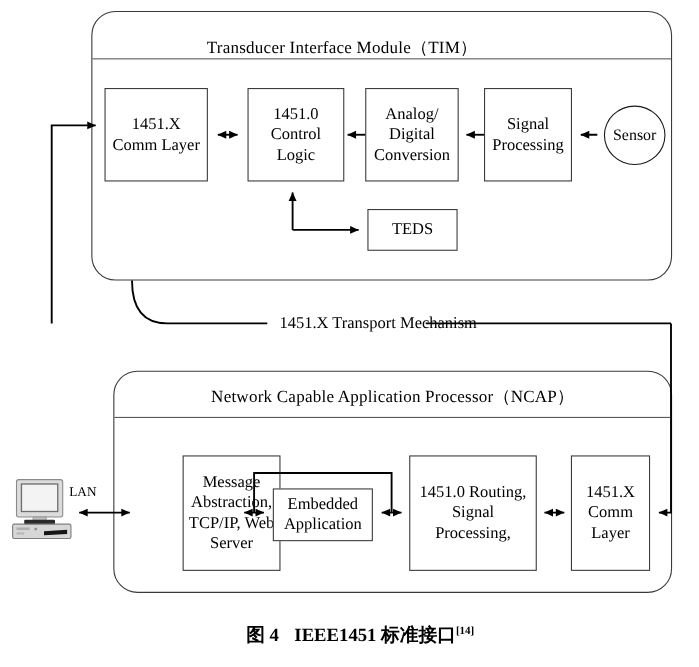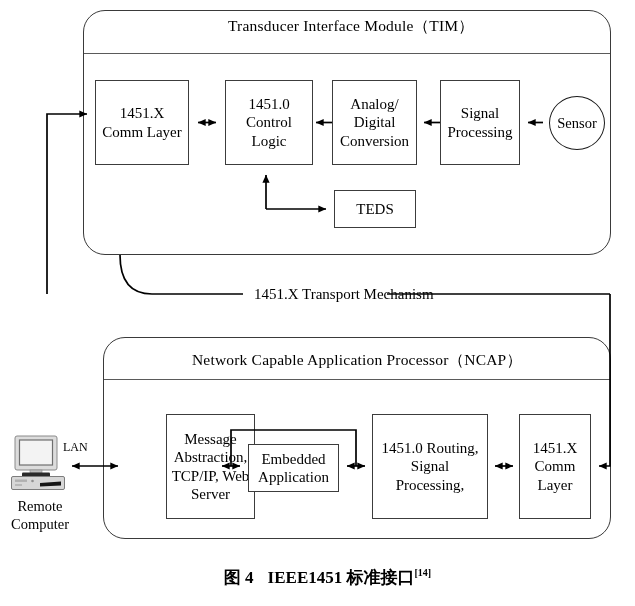--- a/index.html
+++ b/index.html
@@ -117,21 +117,21 @@
     font-weight: bold;
   }
   .caption .gap { display: inline-block; width: 14px; }
 </style>
 </head>
 <body>
 
 <div id="page">
 
   <div class="group-box" style="left:83px; top:10px; width:528px; height:245px;"></div>
-  <div class="group-title" style="left:83px; top:16px; width:456px;padding-left:40px;">Transducer Interface Module（TIM）</div>
+  <div class="group-title" style="left:83px; top:33px; width:456px;">Transducer Interface Module（TIM）</div>
   <div class="group-divider" style="left:84px; top:53px; width:526px;"></div>
 
   <div class="block" style="left:95px; top:80px; width:94px; height:85px;">
     <div>
       <span>1451.X</span>
       <span>Comm Layer</span>
     </div>
   </div>
 
   <div class="block" style="left:225px; top:80px; width:88px; height:85px;">
@@ -219,24 +219,20 @@
       <rect x="1.5" y="41.5" width="53" height="13" rx="1.5" fill="#d7d7d7" stroke="#7d7d7d" stroke-width="1"></rect>
 
       <rect x="5" y="44.5" width="12" height="2.4" fill="#b0b0b0"></rect>
       <rect x="5" y="49" width="7" height="2" fill="#b8b8b8"></rect>
 
       <path d="M 30 48 L 51 46.5 L 51 50.5 L 30 51.5 Z" fill="#151515"></path>
       <circle cx="22.5" cy="46" r="1.3" fill="#909090"></circle>
     </svg>
   </div>
 
-  <div class="label-center" style="left:0px; top:497px; width:80px;">
-    <span>Remote</span>
-    <span>Computer</span>
-  </div>
 
   <div class="free-text" style="left:63px; top:440px; font-size:12px;">LAN</div>
 
   <svg id="wires" viewBox="0 0 635 606" xmlns="http://www.w3.org/2000/svg">
     <defs>
       <marker id="ah" markerWidth="9" markerHeight="9" refX="8.2" refY="4.5" orient="auto" markerUnits="userSpaceOnUse">
         <path d="M 0.5 0.9 L 8.4 4.5 L 0.5 8.1 Z" fill="#000000"></path>
       </marker>
       <marker id="ah-start" markerWidth="9" markerHeight="9" refX="0.8" refY="4.5" orient="auto" markerUnits="userSpaceOnUse">
         <path d="M 8.5 0.9 L 0.6 4.5 L 8.5 8.1 Z" fill="#000000"></path>

